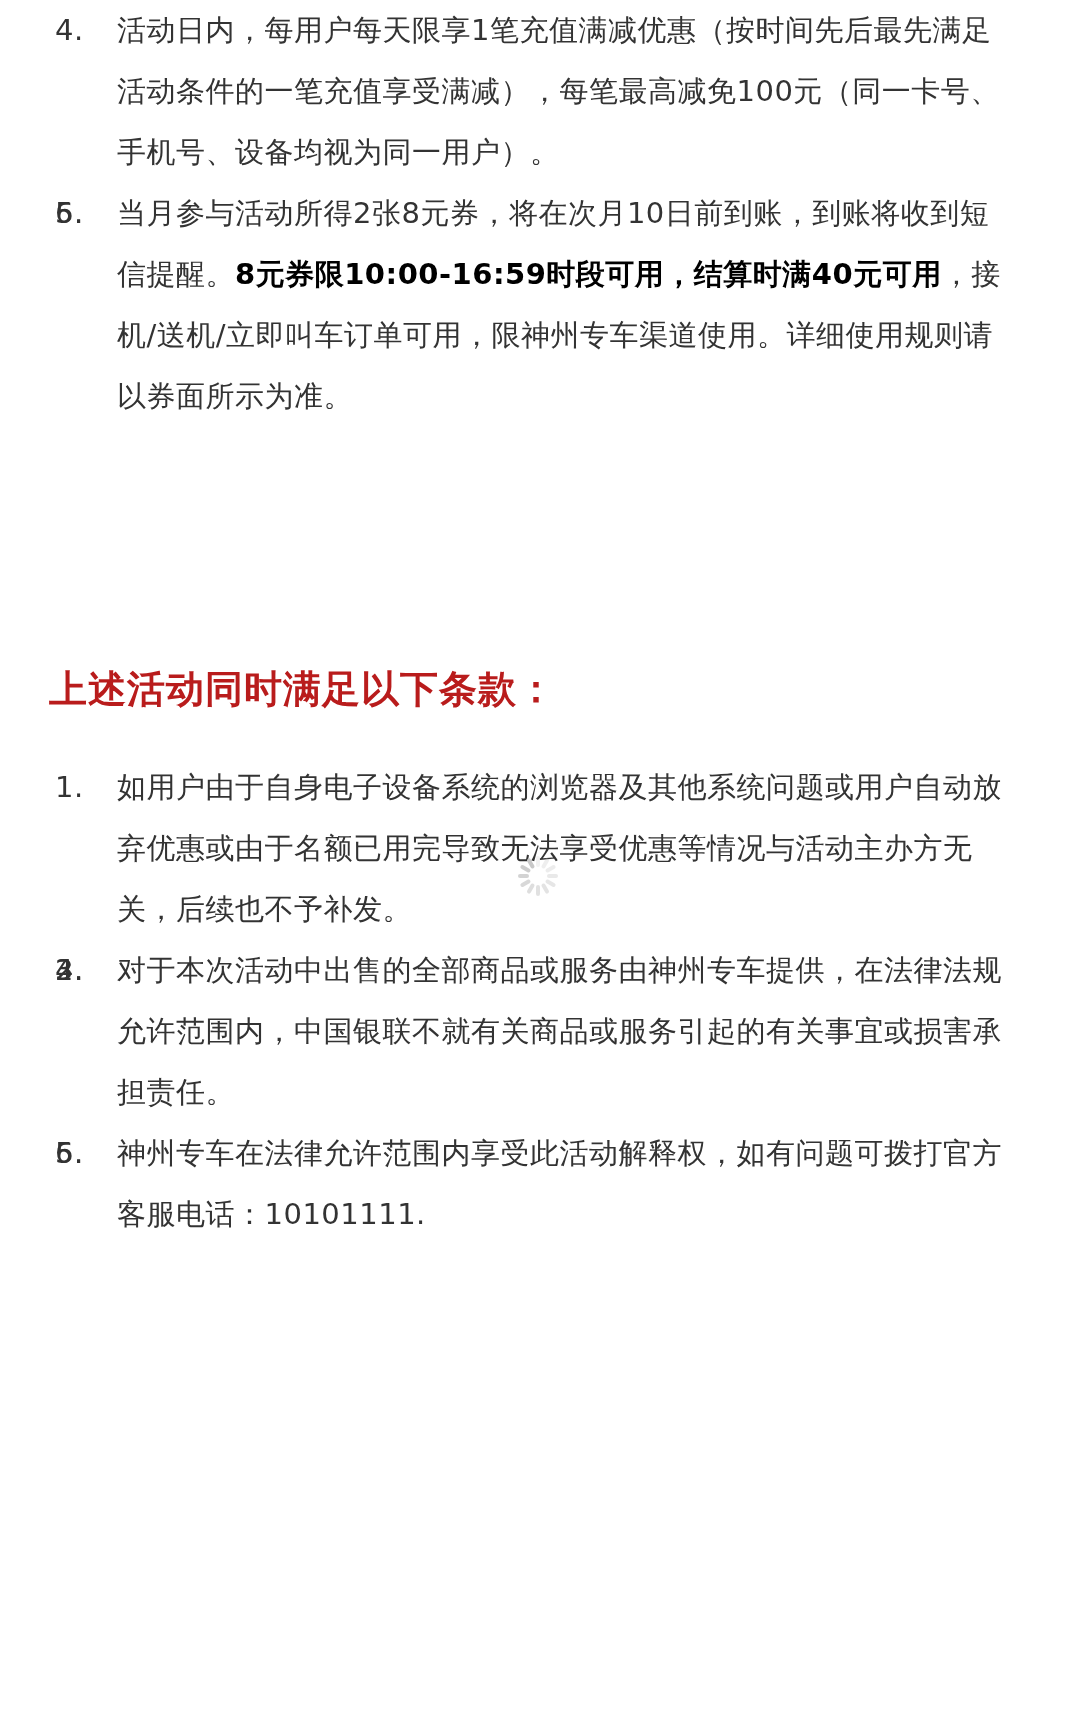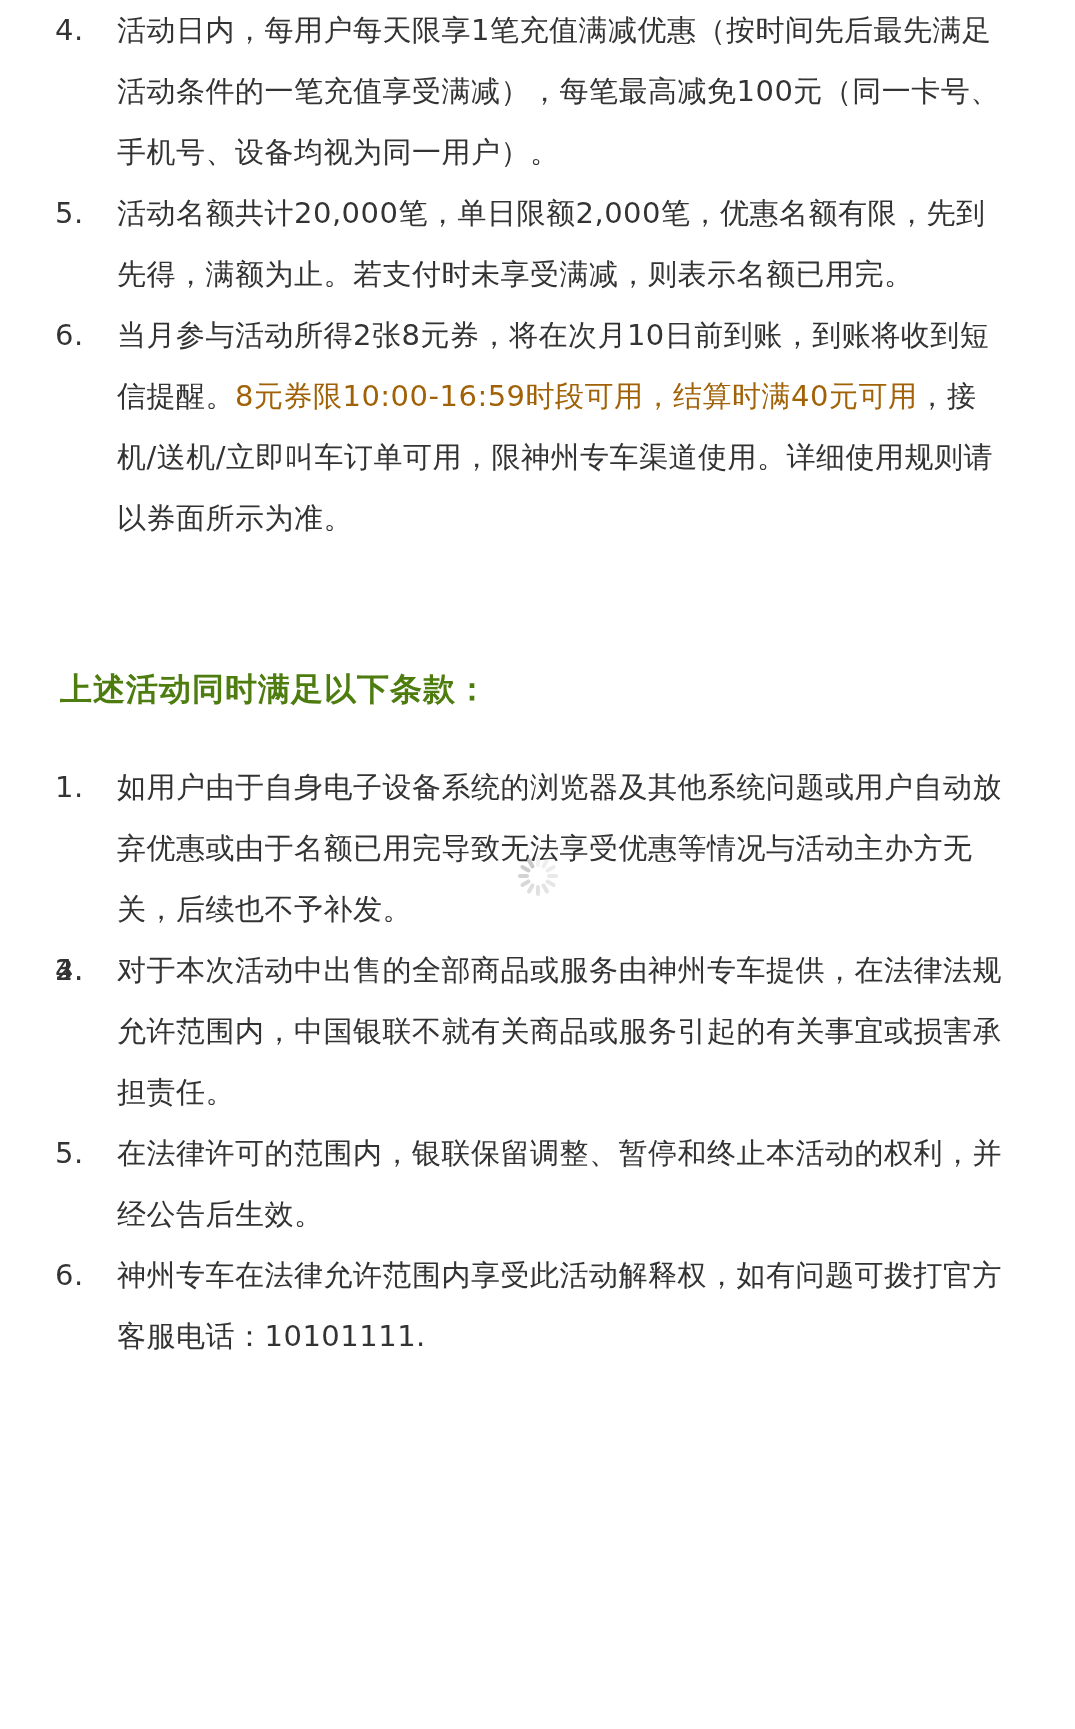--- a/index.html
+++ b/index.html
@@ -5,41 +5,40 @@
   html, body { margin: 0; padding: 0; background: #ffffff; }
   body {
     width: 1075px; height: 1729px; overflow: hidden; position: relative;
     font-family: "DejaVu Sans", "Liberation Sans", sans-serif;
     color: #333333;
   }
   .page { position: absolute; left: 0; top: 0; width: 1075px; }
   ol.terms { list-style: none; margin: 0; padding: 0; }
   .item { position: relative; padding-left: 117px; padding-right: 70px; font-size: 29px; line-height: 61px; letter-spacing: 0.5px; }
   .num { position: absolute; left: 55px; top: 0; width: 60px; }
-  .hl { color: #a16207; font-weight: normal; }
+  .hl { color: #000000; font-weight: bold; }
   .sec1 { position: absolute; left: 0; top: 0; }
-  .sec2-title { position: absolute; left: 60px; top: 665px; font-size: 32px; line-height: 48px; font-weight: bold; color: #4d7c0f; letter-spacing: 1px; }
+  .sec2-title { position: absolute; left: 49px; top: 665px; font-size: 38px; line-height: 48px; font-weight: bold; color: #b91c1c; letter-spacing: 1px; }
   .sec2 { position: absolute; left: 0; top: 757px; }
   .spinner { position: absolute; left: 518px; top: 856px; width: 40px; height: 40px; }
   .spinner i { position: absolute; left: 18px; top: 0; width: 4px; height: 11px; background: #c8c8c8; border-radius: 2px; transform-origin: 2px 20px; }
 </style>
 </head>
 <body>
 
 <div class="page">
 
   <div class="sec1" style="top:0;">
     <ol class="terms">
       <li class="item">
         <span class="num">4.</span>
         <span>活动日内，每用户每天限享1笔充值满减优惠（按时间先后最先满足活动条件的一笔充值享受满减），每笔最高减免100元（同一卡号、手机号、设备均视为同一用户）。</span>
       </li>
       <li class="item">
         <span class="num">5.</span>
-        <span>活动名额共计20,000笔，单日限额2,000笔，优惠名额有限，先到先得，满额为止。若支付时未享受满减，则表示名额已用完。</span>
       </li>
       <li class="item">
         <span class="num">6.</span>
         <span>当月参与活动所得2张8元券，将在次月10日前到账，到账将收到短信提醒。</span><span class="hl">8元券限10:00-16:59时段可用，结算时满40元可用</span><span>，接机/送机/立即叫车订单可用，限神州专车渠道使用。详细使用规则请以券面所示为准。</span>
       </li>
     </ol>
   </div>
 
   <div class="sec2-title">上述活动同时满足以下条款：</div>
 
@@ -54,21 +53,20 @@
       </li>
       <li class="item">
         <span class="num">3.</span>
       </li>
       <li class="item">
         <span class="num">4.</span>
         <span>对于本次活动中出售的全部商品或服务由神州专车提供，在法律法规允许范围内，中国银联不就有关商品或服务引起的有关事宜或损害承担责任。</span>
       </li>
       <li class="item">
         <span class="num">5.</span>
-        <span>在法律许可的范围内，银联保留调整、暂停和终止本活动的权利，并经公告后生效。</span>
       </li>
       <li class="item">
         <span class="num">6.</span>
         <span>神州专车在法律允许范围内享受此活动解释权，如有问题可拨打官方客服电话：10101111.</span>
       </li>
     </ol>
   </div>
 
   <div class="spinner">
     <i style="transform:rotate(0deg);opacity:.25"></i>

